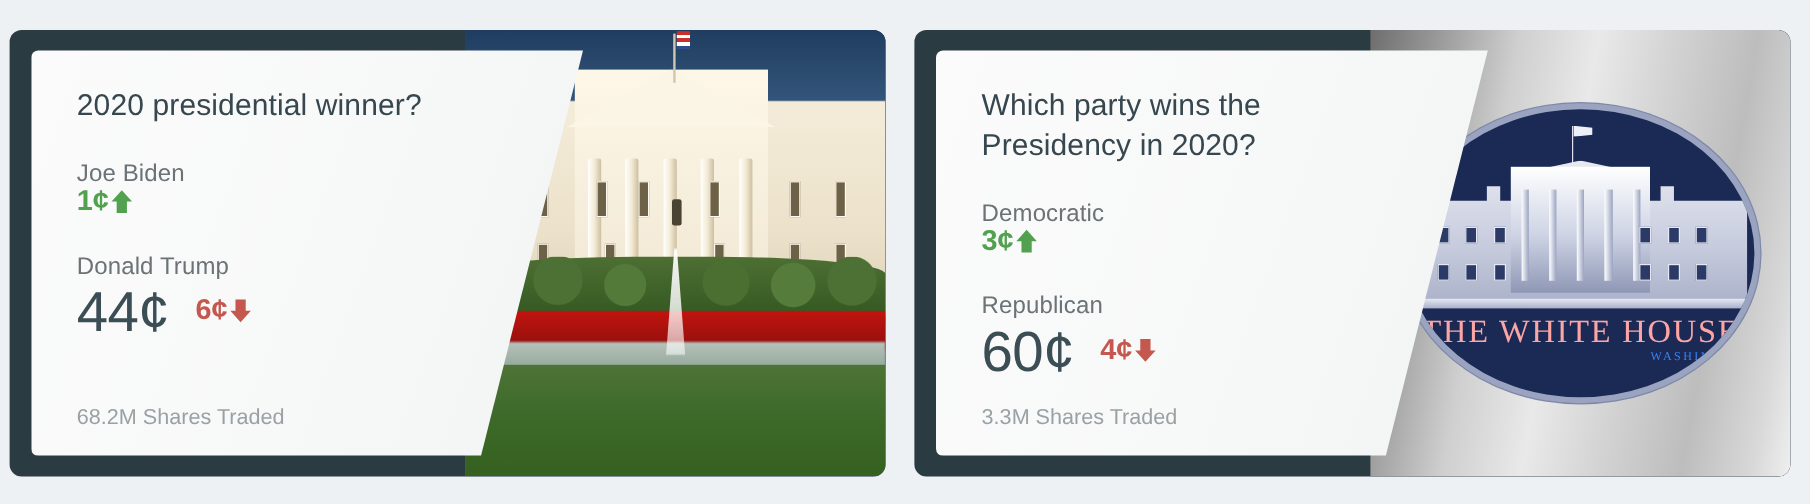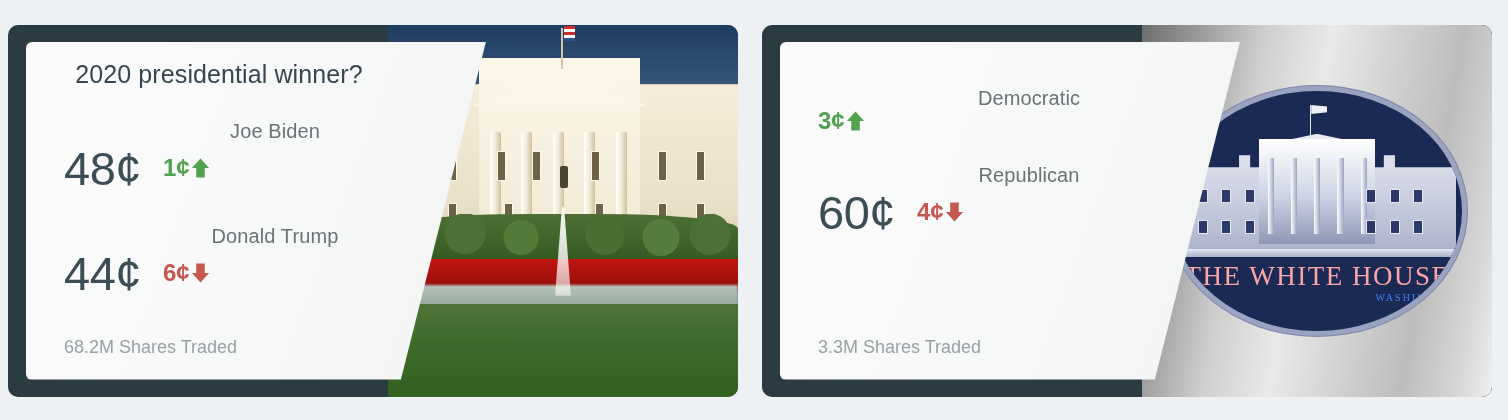--- a/index.html
+++ b/index.html
@@ -199,22 +199,21 @@
   
   .panel {
     position: absolute;
     left: 18px;
     top: 17px;
     width: 460px;
     height: 338px;
     background: linear-gradient(110deg, #fbfbfb 0%, #f7f8f8 55%, #f2f3f3 100%);
     clip-path: polygon(0 0, 100% 0, 81.5% 100%, 0 100%);
     border-radius: 6px 0 0 6px;
-    padding: 16px 0 0 38px;
-    text-align: center;
+    padding: 30px 0 0 38px;
   }
 
   .q-title {
     color: #37474f;
     font-size: 25px;
     font-weight: 400;
     line-height: 1.32;
     letter-spacing: .1px;
     max-width: 310px;
   }
@@ -312,21 +311,20 @@
     </div>
 
     <div class="panel">
       <div class="q-title">2020 presidential winner?</div>
 
       <div class="outcomes">
 
         <div class="outcome">
           <div class="outcome-name">Joe Biden</div>
           <div class="price-row">
-            <span class="price">48¢</span>
             <span class="delta up">
               <span>1¢</span>
               <svg class="arrow" viewBox="0 0 20 22">
                 <path d="M10 1 L19 11 H14.5 V21 H5.5 V11 H1 Z" fill="currentColor"></path>
               </svg>
             </span>
           </div>
         </div>
 
         <div class="outcome">
@@ -376,20 +374,21 @@
           <div class="seal-win" style="left:83%; top:54%"></div>
 
           <div class="seal-base"></div>
           <div class="seal-title">THE WHITE HOUSE</div>
           <div class="seal-sub">WASHINGTON</div>
         </div>
       </div>
     </div>
 
     <div class="panel">
+      <div class="q-title">Which party wins the Presidency in 2020?</div>
 
       <div class="outcomes" style="margin-top:12px">
 
         <div class="outcome">
           <div class="outcome-name">Democratic</div>
           <div class="price-row">
             <span class="delta up">
               <span>3¢</span>
               <svg class="arrow" viewBox="0 0 20 22">
                 <path d="M10 1 L19 11 H14.5 V21 H5.5 V11 H1 Z" fill="currentColor"></path>

